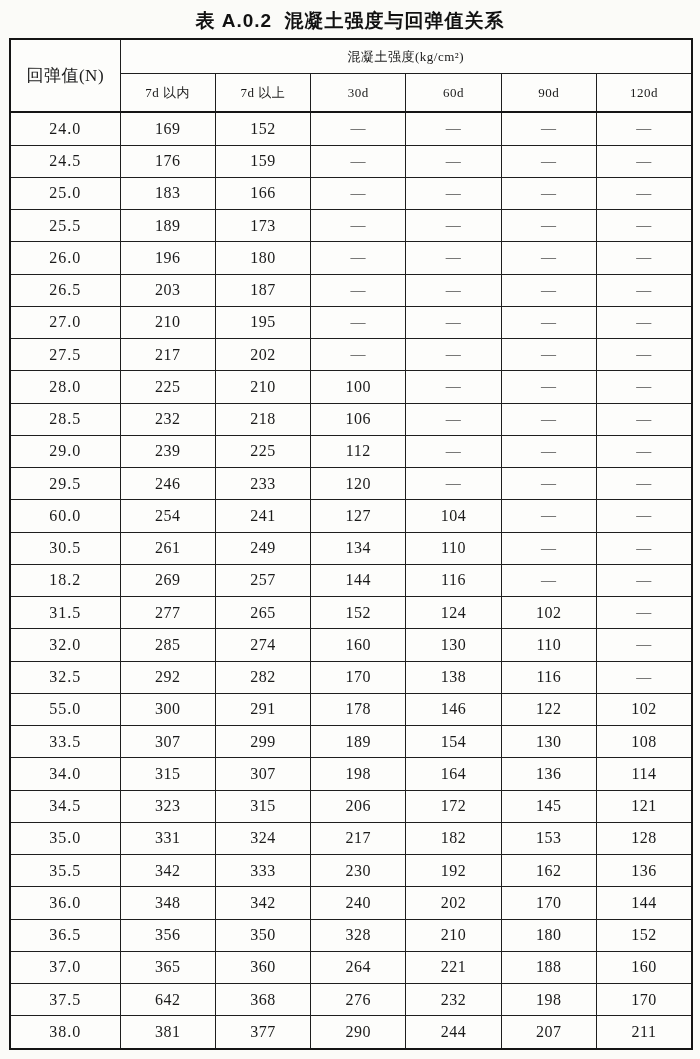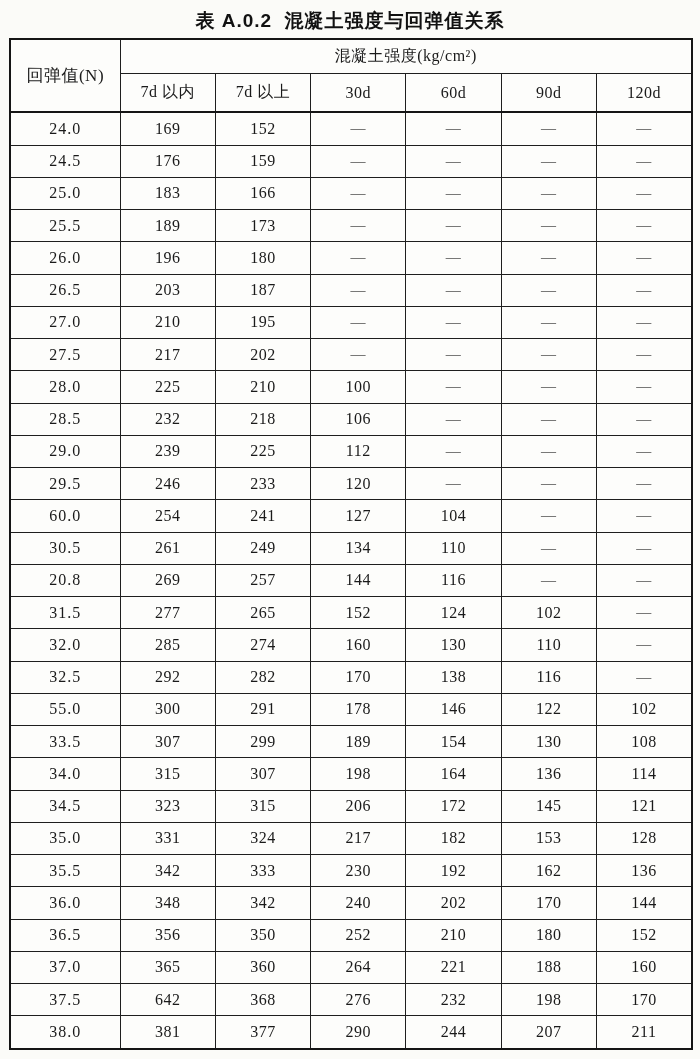--- a/index.html
+++ b/index.html
@@ -45,21 +45,21 @@
     border: 1.3px solid #1e1e1e;
     text-align: center;
     vertical-align: middle;
     padding: 0;
     font-size: 16px;
     font-weight: 400;
     color: #1a1a1a;
     letter-spacing: 0.5px;
   }
   .data-table thead th {
-    font-size: 16px;
+    font-size: 13px;
   }
   .data-table thead tr.group-row th {
     height: 33px;
   }
   .data-table thead tr.sub-row th {
     height: 37px;
   }
   .data-table thead th.corner {
     font-size: 17px;
     font-family: Liberation Serif, serif;
@@ -228,21 +228,21 @@
         <tr>
           <td class="rebound-cell">30.5</td>
           <td>261</td>
           <td>249</td>
           <td>134</td>
           <td>110</td>
           <td class="dash">—</td>
           <td class="dash">—</td>
         </tr>
         <tr>
-          <td class="rebound-cell">20.8</td>
+          <td class="rebound-cell">18.2</td>
           <td>269</td>
           <td>257</td>
           <td>144</td>
           <td>116</td>
           <td class="dash">—</td>
           <td class="dash">—</td>
         </tr>
         <tr>
           <td class="rebound-cell">31.5</td>
           <td>277</td>
@@ -330,21 +330,21 @@
           <td>342</td>
           <td>240</td>
           <td>202</td>
           <td>170</td>
           <td>144</td>
         </tr>
         <tr>
           <td class="rebound-cell">36.5</td>
           <td>356</td>
           <td>350</td>
-          <td>252</td>
+          <td>328</td>
           <td>210</td>
           <td>180</td>
           <td>152</td>
         </tr>
         <tr>
           <td class="rebound-cell">37.0</td>
           <td>365</td>
           <td>360</td>
           <td>264</td>
           <td>221</td>

